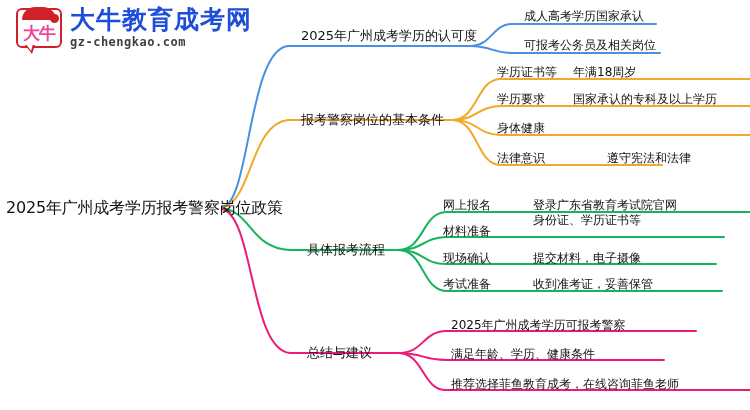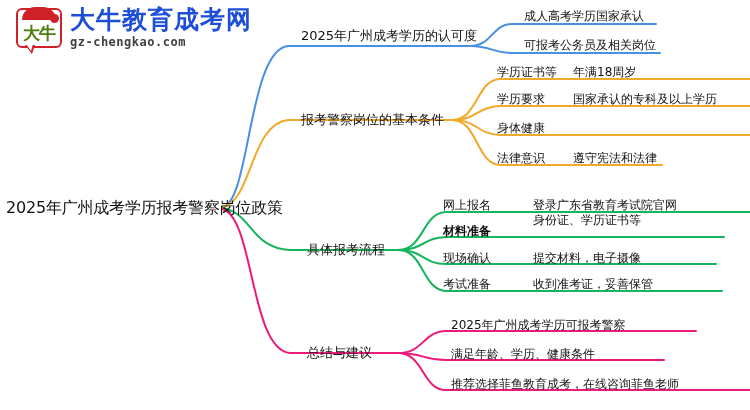--- a/index.html
+++ b/index.html
@@ -30,21 +30,21 @@
     border-top:9px solid #cf2127;
   }
   .logo-tail-in{
     position:absolute;left:10px;top:36px;width:0;height:0;
     border-left:5px solid transparent;border-right:2px solid transparent;
     border-top:7px solid #fff;
   }
   .logo-cn{
     position:absolute;left:0;top:11px;width:46px;height:28px;
     display:flex;align-items:center;justify-content:center;
-    font-size:17px;font-weight:bold;color:#4d7c0f;letter-spacing:-1px;
+    font-size:17px;font-weight:bold;color:#ec4899;letter-spacing:-1px;
     font-family:"DejaVu Sans",sans-serif;
   }
   .logo-dot{
     position:absolute;right:5px;top:6px;width:9px;height:9px;border-radius:50%;
     background:#cf2127;
   }
   .logo-text{position:absolute;left:54px;top:2px;}
   .logo-title{
     font-size:25px;font-weight:bold;color:#1d4ed8;letter-spacing:1px;
     line-height:24px;white-space:nowrap;font-family:"DejaVu Sans",sans-serif;
@@ -126,28 +126,28 @@
 
   <div class="node lvl2" style="left:497px;top:66px;">学历证书等</div>
   <div class="node lvl2b" style="left:573px;top:66px;">年满18周岁</div>
 
   <div class="node lvl2" style="left:497px;top:93px;">学历要求</div>
   <div class="node lvl2b" style="left:573px;top:93px;text-align:right;">国家承认的专科及以上学历</div>
 
   <div class="node lvl2" style="left:497px;top:122px;">身体健康</div>
 
   <div class="node lvl2" style="left:497px;top:152px;">法律意识</div>
-  <div class="node lvl2b" style="left:573px;top:152px;">遵守宪法和法律</div>
+  <div class="node lvl2b" style="left:607px;top:152px;">遵守宪法和法律</div>
 
   <div class="node lvl1" style="left:307px;top:243px;">具体报考流程</div>
 
   <div class="node lvl2" style="left:443px;top:199px;">网上报名</div>
   <div class="node lvl2b" style="left:533px;top:199px;">登录广东省教育考试院官网</div>
 
-  <div class="node lvl2" style="left:443px;top:225px;font-weight:bold;">材料准备</div>
+  <div class="node lvl2" style="left:443px;top:225px;">材料准备</div>
   <div class="node lvl2b" style="left:533px;top:214px;">身份证、学历证书等</div>
 
   <div class="node lvl2" style="left:443px;top:252px;">现场确认</div>
   <div class="node lvl2b" style="left:533px;top:252px;">提交材料，电子摄像</div>
 
   <div class="node lvl2" style="left:443px;top:278px;">考试准备</div>
   <div class="node lvl2b" style="left:533px;top:278px;">收到准考证，妥善保管</div>
 
   <div class="node lvl1" style="left:307px;top:346px;">总结与建议</div>
 

